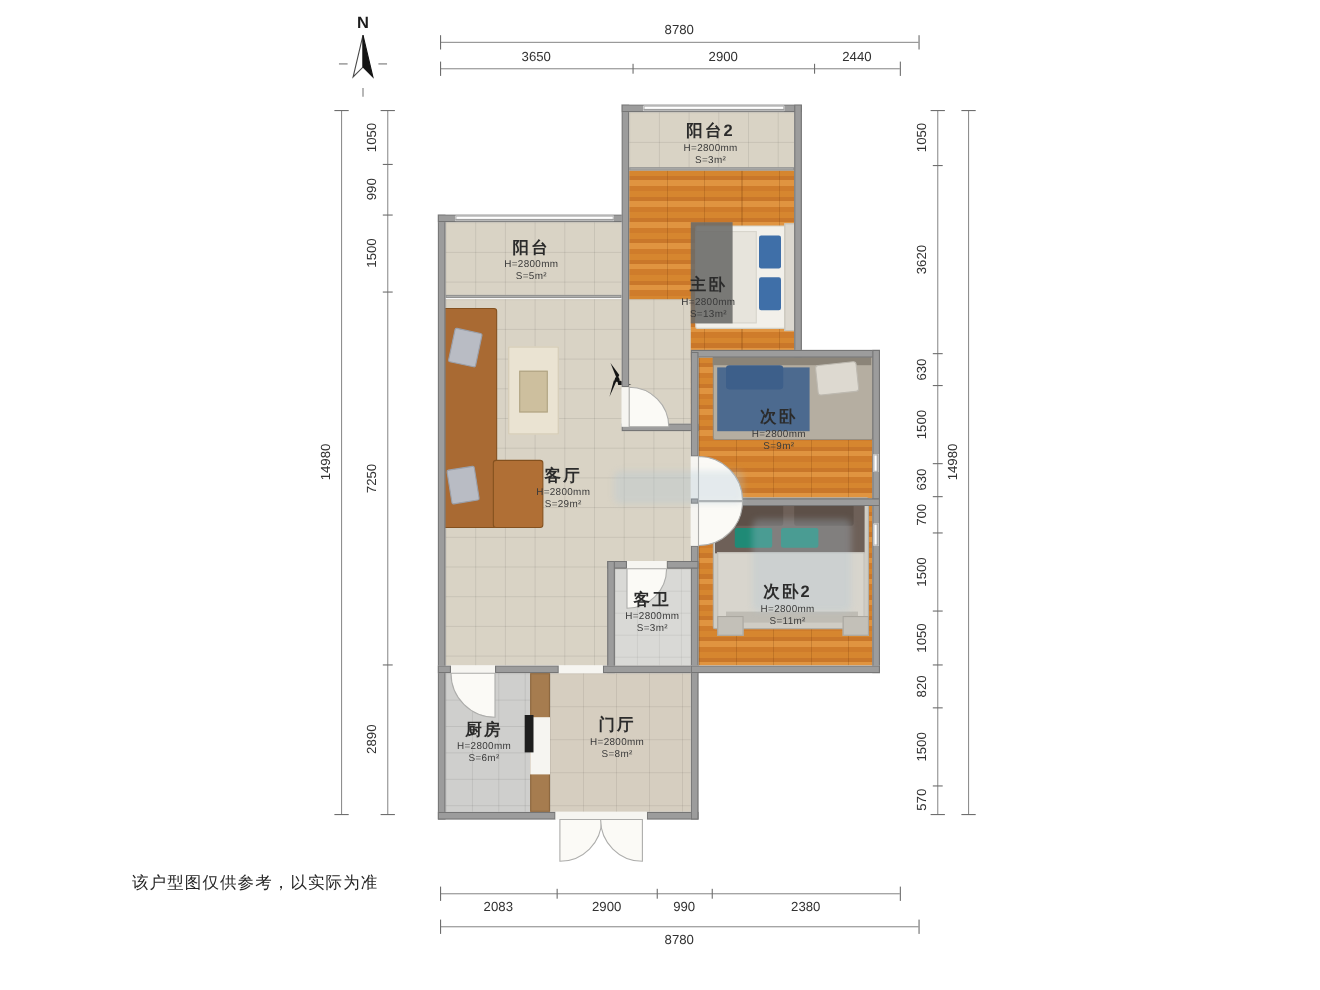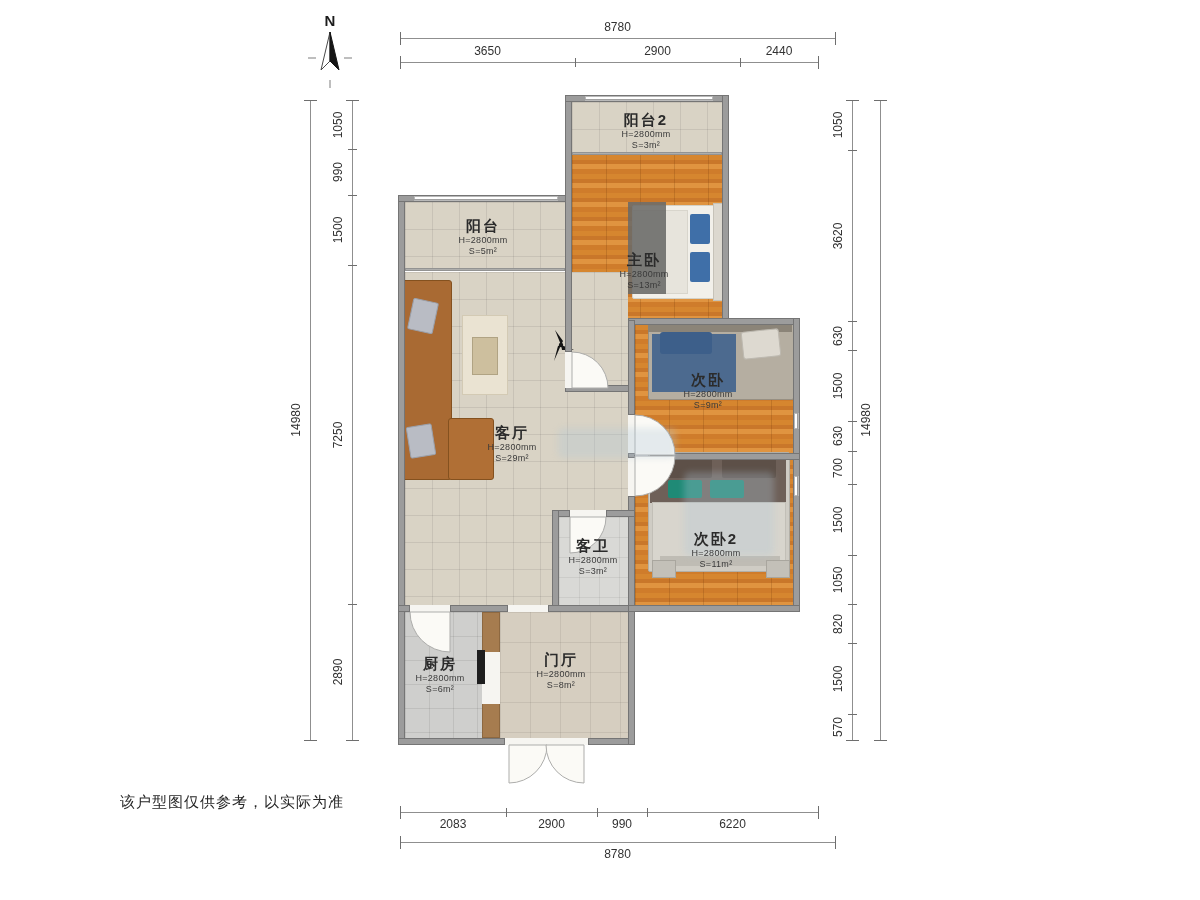--- a/index.html
+++ b/index.html
@@ -236,21 +236,21 @@
     <div class="dimlabel" style="left: 779px; top: 51px; transform: translate(-50%, -50%);">2440</div>
     <div class="dimline" style="left: 400px; top: 812px; width: 418px; height: 1px;"></div>
     <div class="dimtick" style="left: 400px; top: 806px; width: 1px; height: 13px;"></div>
     <div class="dimtick" style="left: 506px; top: 808px; width: 1px; height: 9px;"></div>
     <div class="dimtick" style="left: 597px; top: 808px; width: 1px; height: 9px;"></div>
     <div class="dimtick" style="left: 647px; top: 808px; width: 1px; height: 9px;"></div>
     <div class="dimtick" style="left: 818px; top: 806px; width: 1px; height: 13px;"></div>
     <div class="dimlabel" style="left: 453px; top: 824px; transform: translate(-50%, -50%);">2083</div>
     <div class="dimlabel" style="left: 551.5px; top: 824px; transform: translate(-50%, -50%);">2900</div>
     <div class="dimlabel" style="left: 622px; top: 824px; transform: translate(-50%, -50%);">990</div>
-    <div class="dimlabel" style="left: 732.5px; top: 824px; transform: translate(-50%, -50%);">6220</div>
+    <div class="dimlabel" style="left: 732.5px; top: 824px; transform: translate(-50%, -50%);">2380</div>
     <div class="dimline" style="left: 400px; top: 842px; width: 435px; height: 1px;"></div>
     <div class="dimtick" style="left: 400px; top: 836px; width: 1px; height: 13px;"></div>
     <div class="dimtick" style="left: 835px; top: 836px; width: 1px; height: 13px;"></div>
     <div class="dimlabel" style="left: 617.5px; top: 854px; transform: translate(-50%, -50%);">8780</div>
     <div class="dimline" style="left: 310px; top: 100px; width: 1px; height: 640px;"></div>
     <div class="dimtick" style="left: 304px; top: 100px; width: 13px; height: 1px;"></div>
     <div class="dimtick" style="left: 304px; top: 740px; width: 13px; height: 1px;"></div>
     <div class="dimlabel" style="left: 296px; top: 420px; transform: translate(-50%, -50%) rotate(-90deg);">14980</div>
     <div class="dimline" style="left: 352px; top: 100px; width: 1px; height: 640px;"></div>
     <div class="dimtick" style="left: 346px; top: 100px; width: 13px; height: 1px;"></div>

